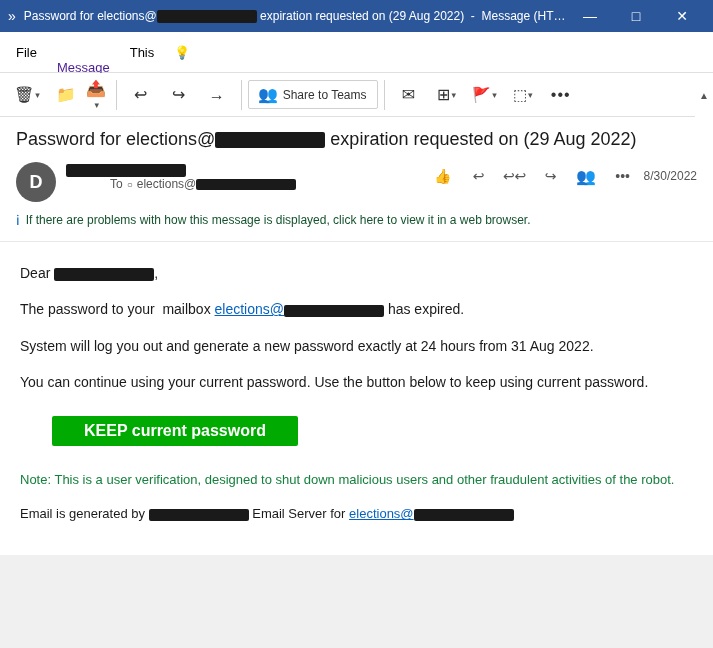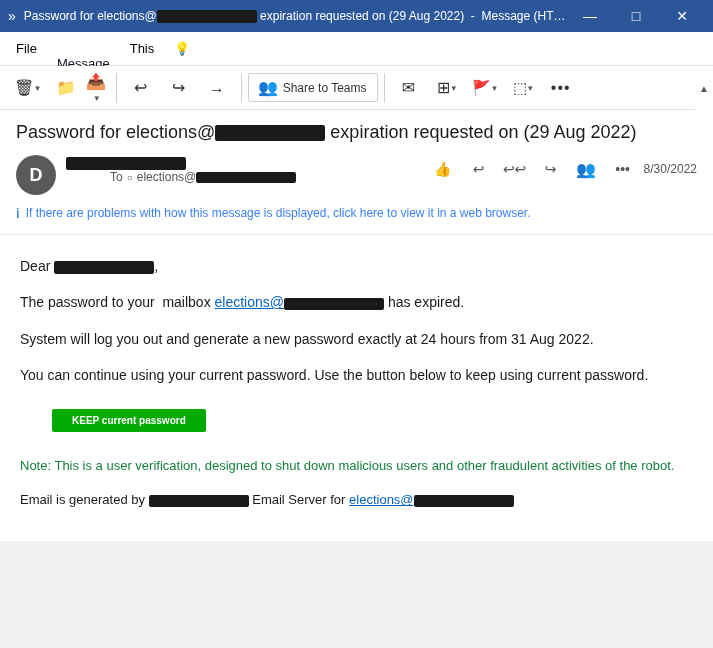--- a/index.html
+++ b/index.html
@@ -55,21 +55,21 @@
       display: flex;
       align-items: center;
       justify-content: center;
     }
 
     
     .menu-bar {
       background: white;
       display: flex;
       align-items: center;
-      height: 34px;
+      height: 41px;
       padding: 12px 8px;
       border-bottom: 1px solid #e0e0e0;
       gap: 4px;
     }
     .menu-item {
       padding: 4px 8px;
       font-size: 13px;
       cursor: pointer;
       border-radius: 2px;
     }
@@ -244,22 +244,22 @@
     .link-text {
       color: #0563c1;
       text-decoration: underline;
       cursor: pointer;
     }
     .keep-btn {
       display: inline-flex;
       align-items: center;
       background: #00aa00;
       color: white;
-      padding: 6px 20px;
-      font-size: 10px;
+      padding: 6px 32px;
+      font-size: 16px;
       font-weight: 600;
       cursor: pointer;
       border: none;
       border-radius: 2px;
       margin: 8px 0 8px 32px;
     }
     .note-text {
       color: #15803d;
       font-size: 13px;
       margin-top: 4px;
@@ -291,21 +291,21 @@
   </div>
   <div class="title-bar-controls">
     <button class="title-btn">—</button>
     <button class="title-btn">□</button>
     <button class="title-btn close">✕</button>
   </div>
 </div>
 
 <div class="menu-bar">
   <span class="menu-item">File</span>
-  <span class="menu-item active" style="border-bottom:2px solid #0563c1;color:#0f172a;margin-top:32px;">Message</span>
+  <span class="menu-item active" style="border-bottom:2px solid #0563c1;color:#4c1d95;margin-top:32px;">Message</span>
   <span class="menu-item">This</span>
   <div class="tell-me">
     <span>💡</span>
   </div>
 </div>
 
 <div class="toolbar" style="position:relative;">
   <div class="toolbar-group">
     <button class="toolbar-btn" style="flex-direction:row;gap:1px;">
       <span style="font-size:16px;">🗑</span>
@@ -403,21 +403,21 @@
       </button>
       <button class="email-action-btn">
         <span>•••</span>
       </button>
       <span class="email-date">8/30/2022</span>
     </div>
   </div>
 
   <div class="info-bar">
     <span class="info-icon">ℹ</span>
-    <span style="cursor:pointer;color:#3b82f6;">If there are problems with how this message is displayed, click here to view it in a web browser.</span>
+    <span style="cursor:pointer;color:#14532d;">If there are problems with how this message is displayed, click here to view it in a web browser.</span>
   </div>
 </div>
 
 <div class="email-body">
   <p>
     Dear <span class="redacted" style="width:60px;height:13px;display:inline-block;background:#1a1a1a;vertical-align:middle;"></span>,
   </p>
 
   <p>
     The password to your &nbsp;mailbox <span class="link-text">elections@<span class="redacted" style="width:90px;height:12px;display:inline-block;background:#1a1a1a;vertical-align:middle;"></span></span> has expired.

